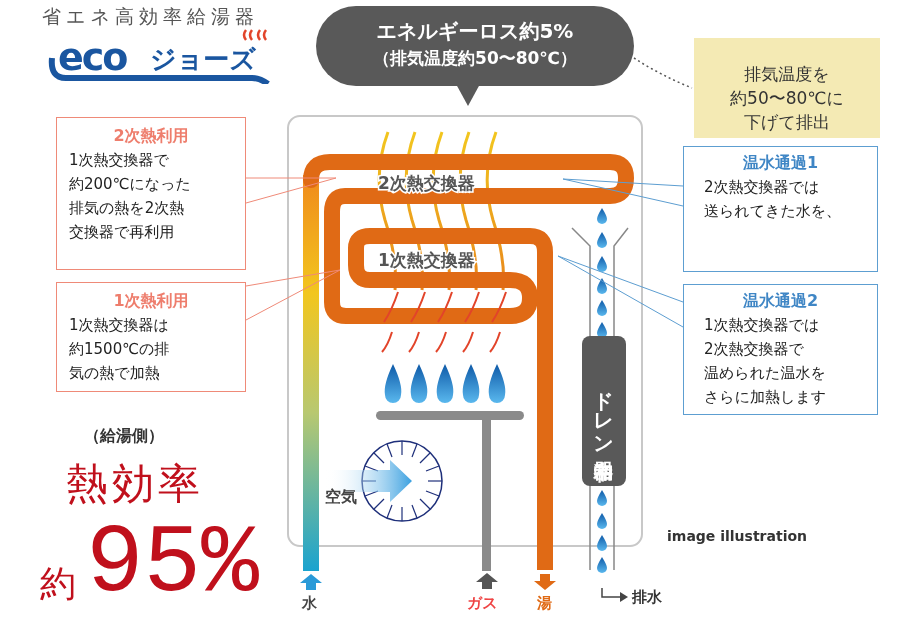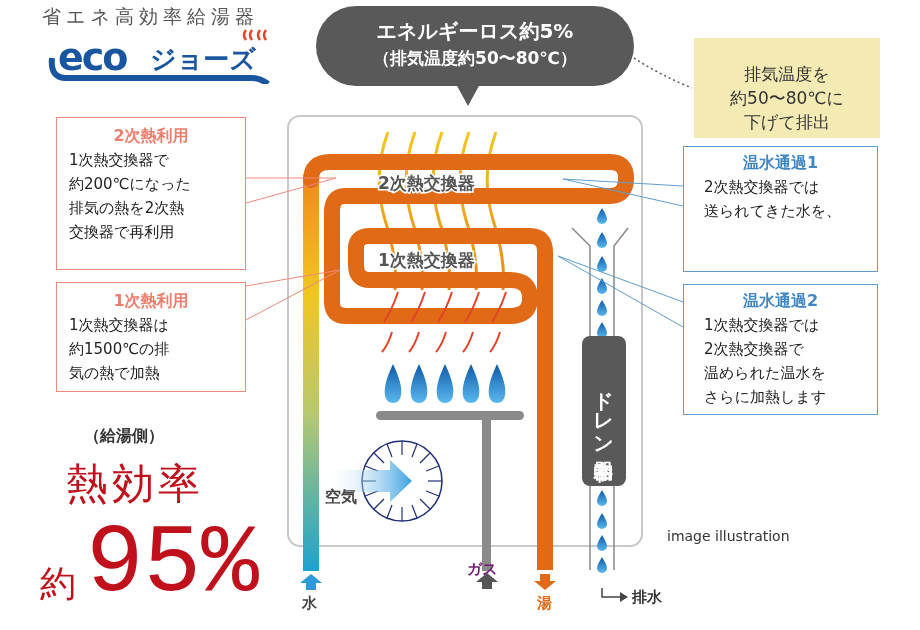--- a/index.html
+++ b/index.html
@@ -21,21 +21,21 @@
   .left-box1 { left:56px; top:117px; width:190px; height:153px; padding:6px 12px; }
   .left-box2 { left:56px; top:282px; width:190px; height:110px; padding:6px 12px; }
   .right-box1 { left:683px; top:146px; width:195px; height:126px; padding:4px 20px; }
   .right-box2 { left:683px; top:284px; width:195px; height:131px; padding:4px 20px; }
   .kyuto { left:84px; top:426px; font-size:16px; color:#333; font-weight:bold;text-align:right; }
   .eff-label { left:66px; top:456px; font-size:42px; color:#c0101c; font-family:"DejaVu Serif", serif; letter-spacing:4px; }
   .eff-prefix { left:40px; top:560px; font-size:36px; color:#c0101c; font-family:"DejaVu Serif", serif; }
   .eff-value { left:86px; top:510px; font-size:96px; color:#c0101c; font-family:Liberation Mono, monospace; line-height:110px; }
   .diagram { left:0; top:0; width:920px; height:630px; }
   .label-bottom { font-size:15px; font-weight:bold; }
-  .illus { left:667px; top:528px; font-size:14px; color:#333; }
+  .illus { left:667px; top:528px; font-size:14px; color:#333;font-weight:bold; }
   .drain-label { left:582px; top:336px; width:44px; height:150px; background:#595959; border-radius:8px; color:#fff; font-size:20px; font-weight:bold; writing-mode:vertical-rl; text-align:center; line-height:44px; }
 </style>
 </head>
 <body>
 
 <div class="abs logo-sub">省エネ高効率給湯器</div>
 <svg class="abs logo-main" viewBox="0 0 230 56">
   <path d="M6 30 Q4 50 20 50 L206 50 Q214 50 222 56" stroke="#1a56a0" stroke-width="6" fill="none"></path>
   <text x="12" y="42" font-family="DejaVu Sans, sans-serif" font-weight="bold" font-size="38" fill="#1a56a0" letter-spacing="-2">eco</text>
   <text x="104" y="40" font-family="DejaVu Sans, sans-serif" font-weight="bold" font-size="26" fill="#1a56a0">ジョーズ</text>
@@ -204,17 +204,17 @@
   <div>温められた温水を</div>
   <div>さらに加熱します</div>
 </div>
 
 <div class="abs kyuto">（給湯側）</div>
 <div class="abs eff-label">熱効率</div>
 <div class="abs eff-prefix">約</div>
 <div class="abs eff-value">95%</div>
 
 <div class="abs label-bottom" style="left:302px;top:594px;color:#444;">水</div>
-<div class="abs label-bottom" style="left:467px;top:560px;color:#701a75;">ガス</div>
+<div class="abs label-bottom" style="left:467px;top:594px;color:#ef4444;">ガス</div>
 <div class="abs label-bottom" style="left:537px;top:594px;color:#e06a15;">湯</div>
 <div class="abs label-bottom" style="left:632px;top:588px;color:#333;">排水</div>
 
 <div class="abs illus">image illustration</div>
 
 </body></html>

